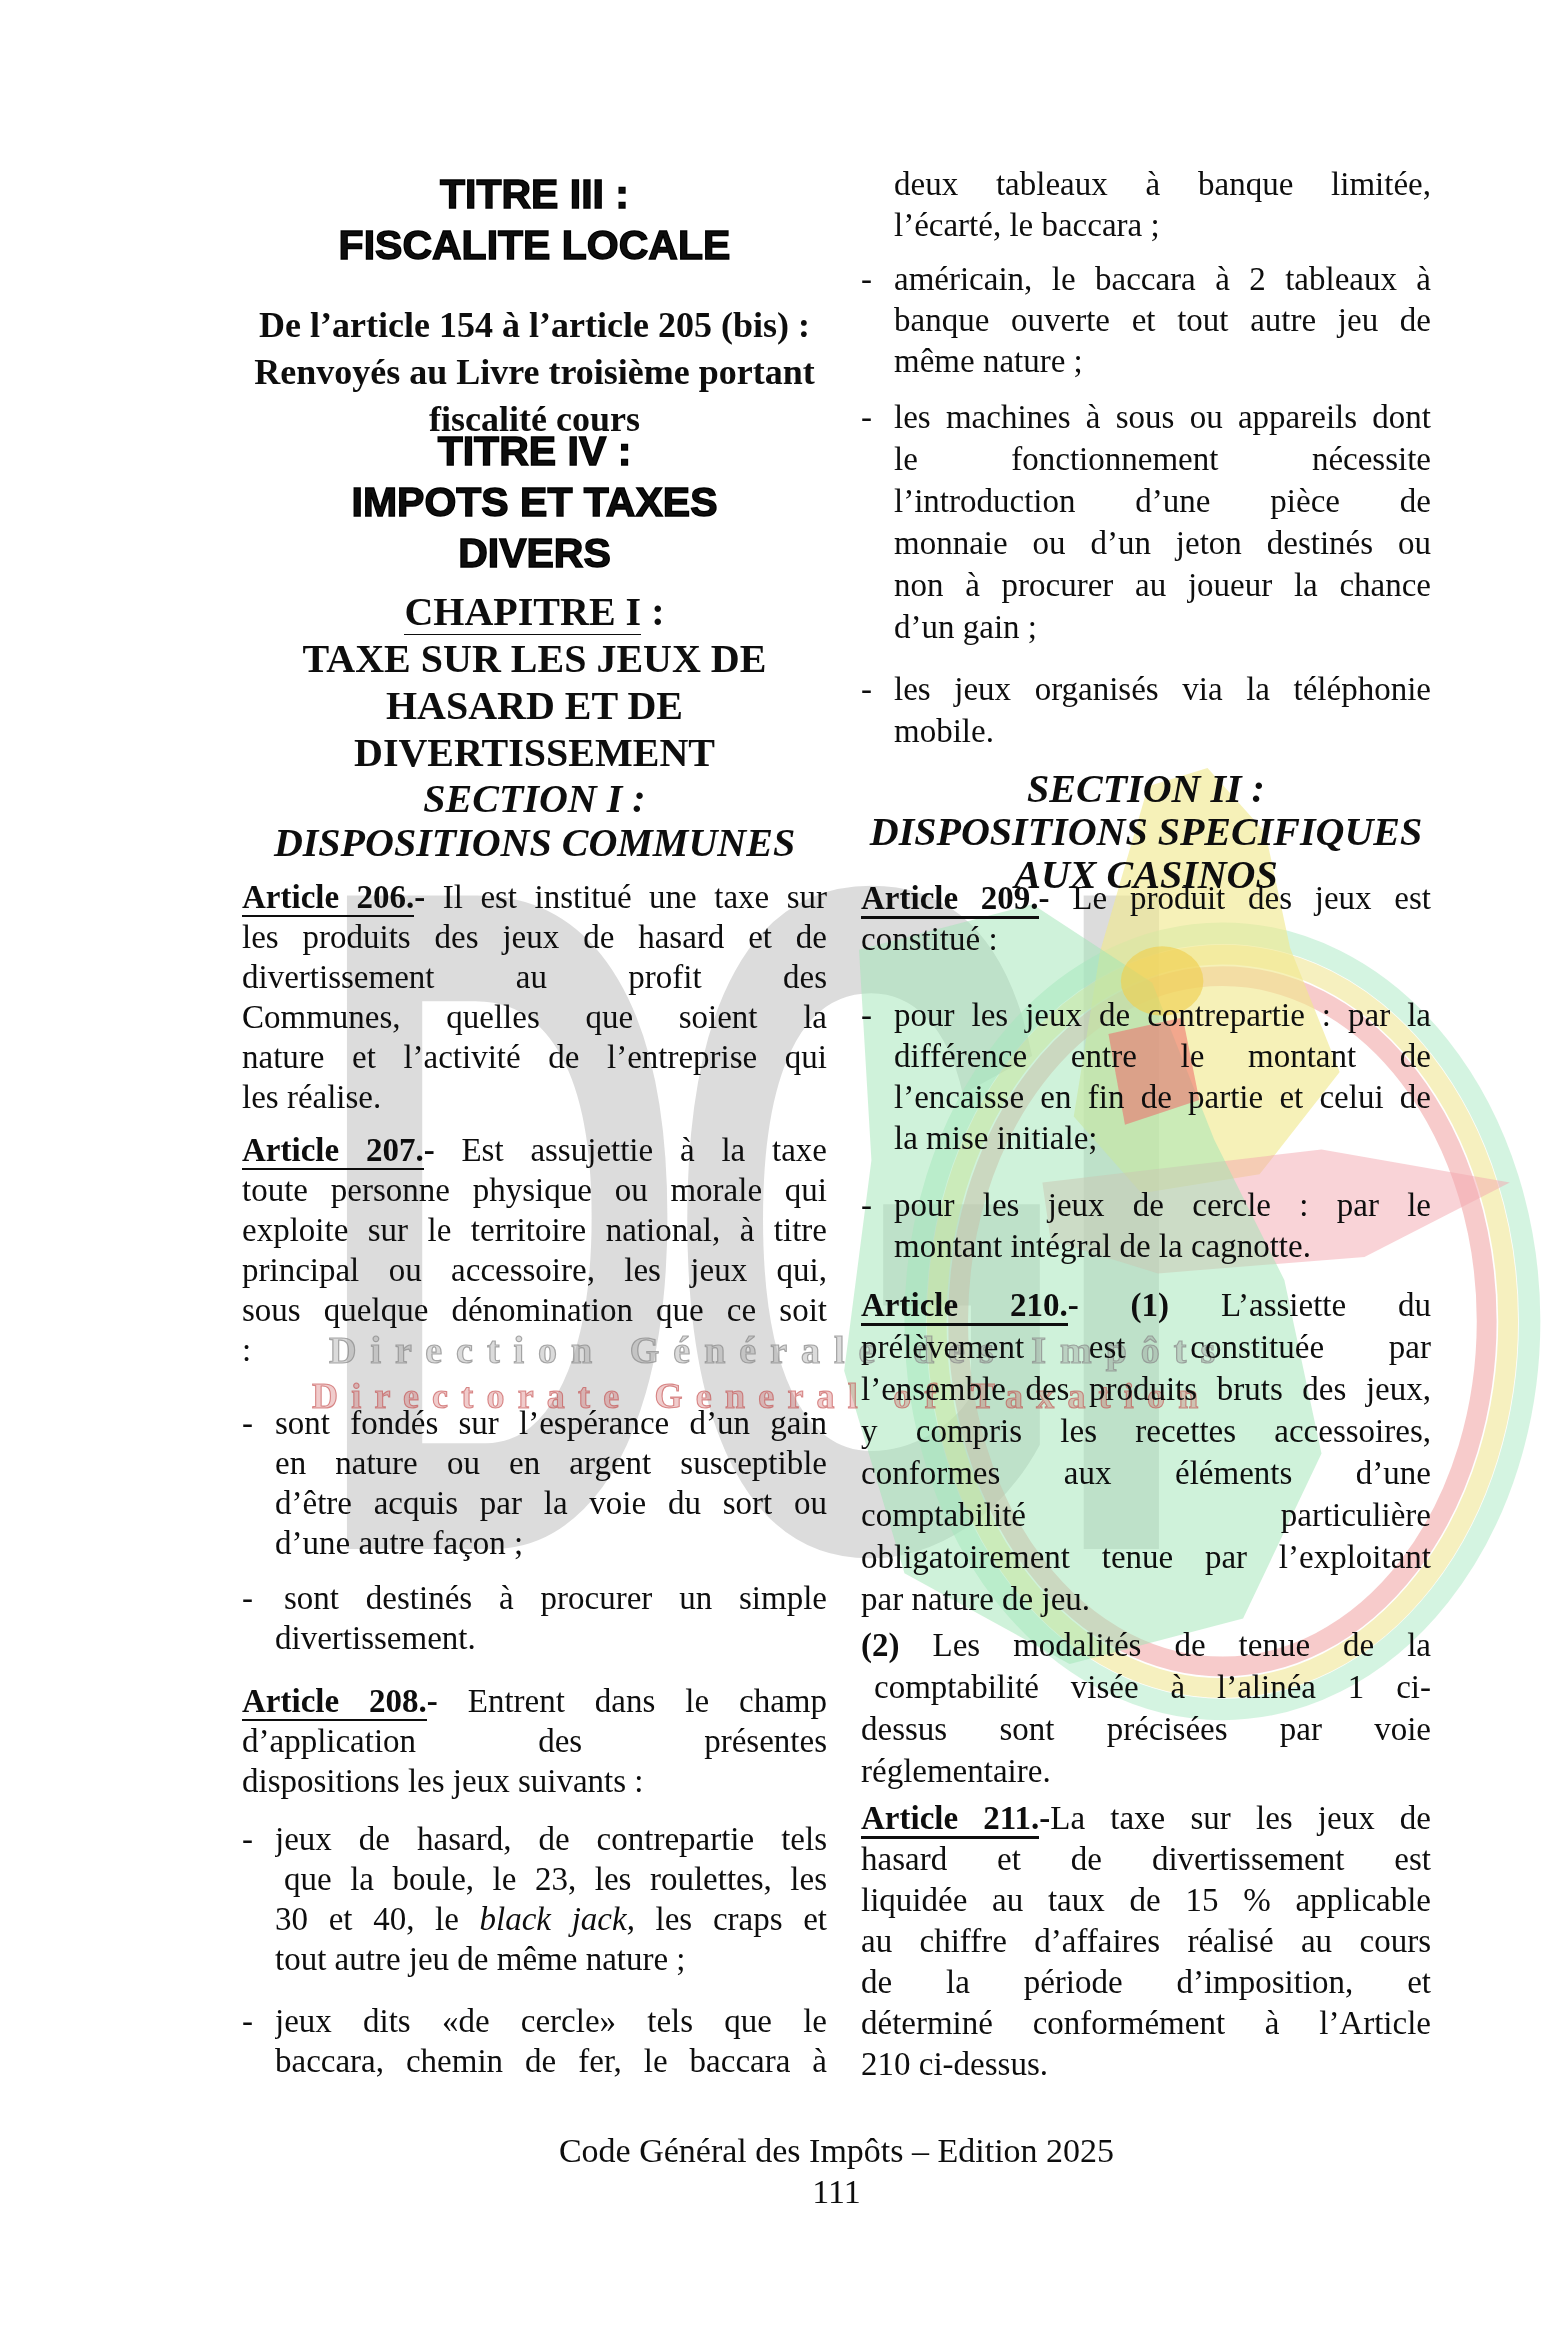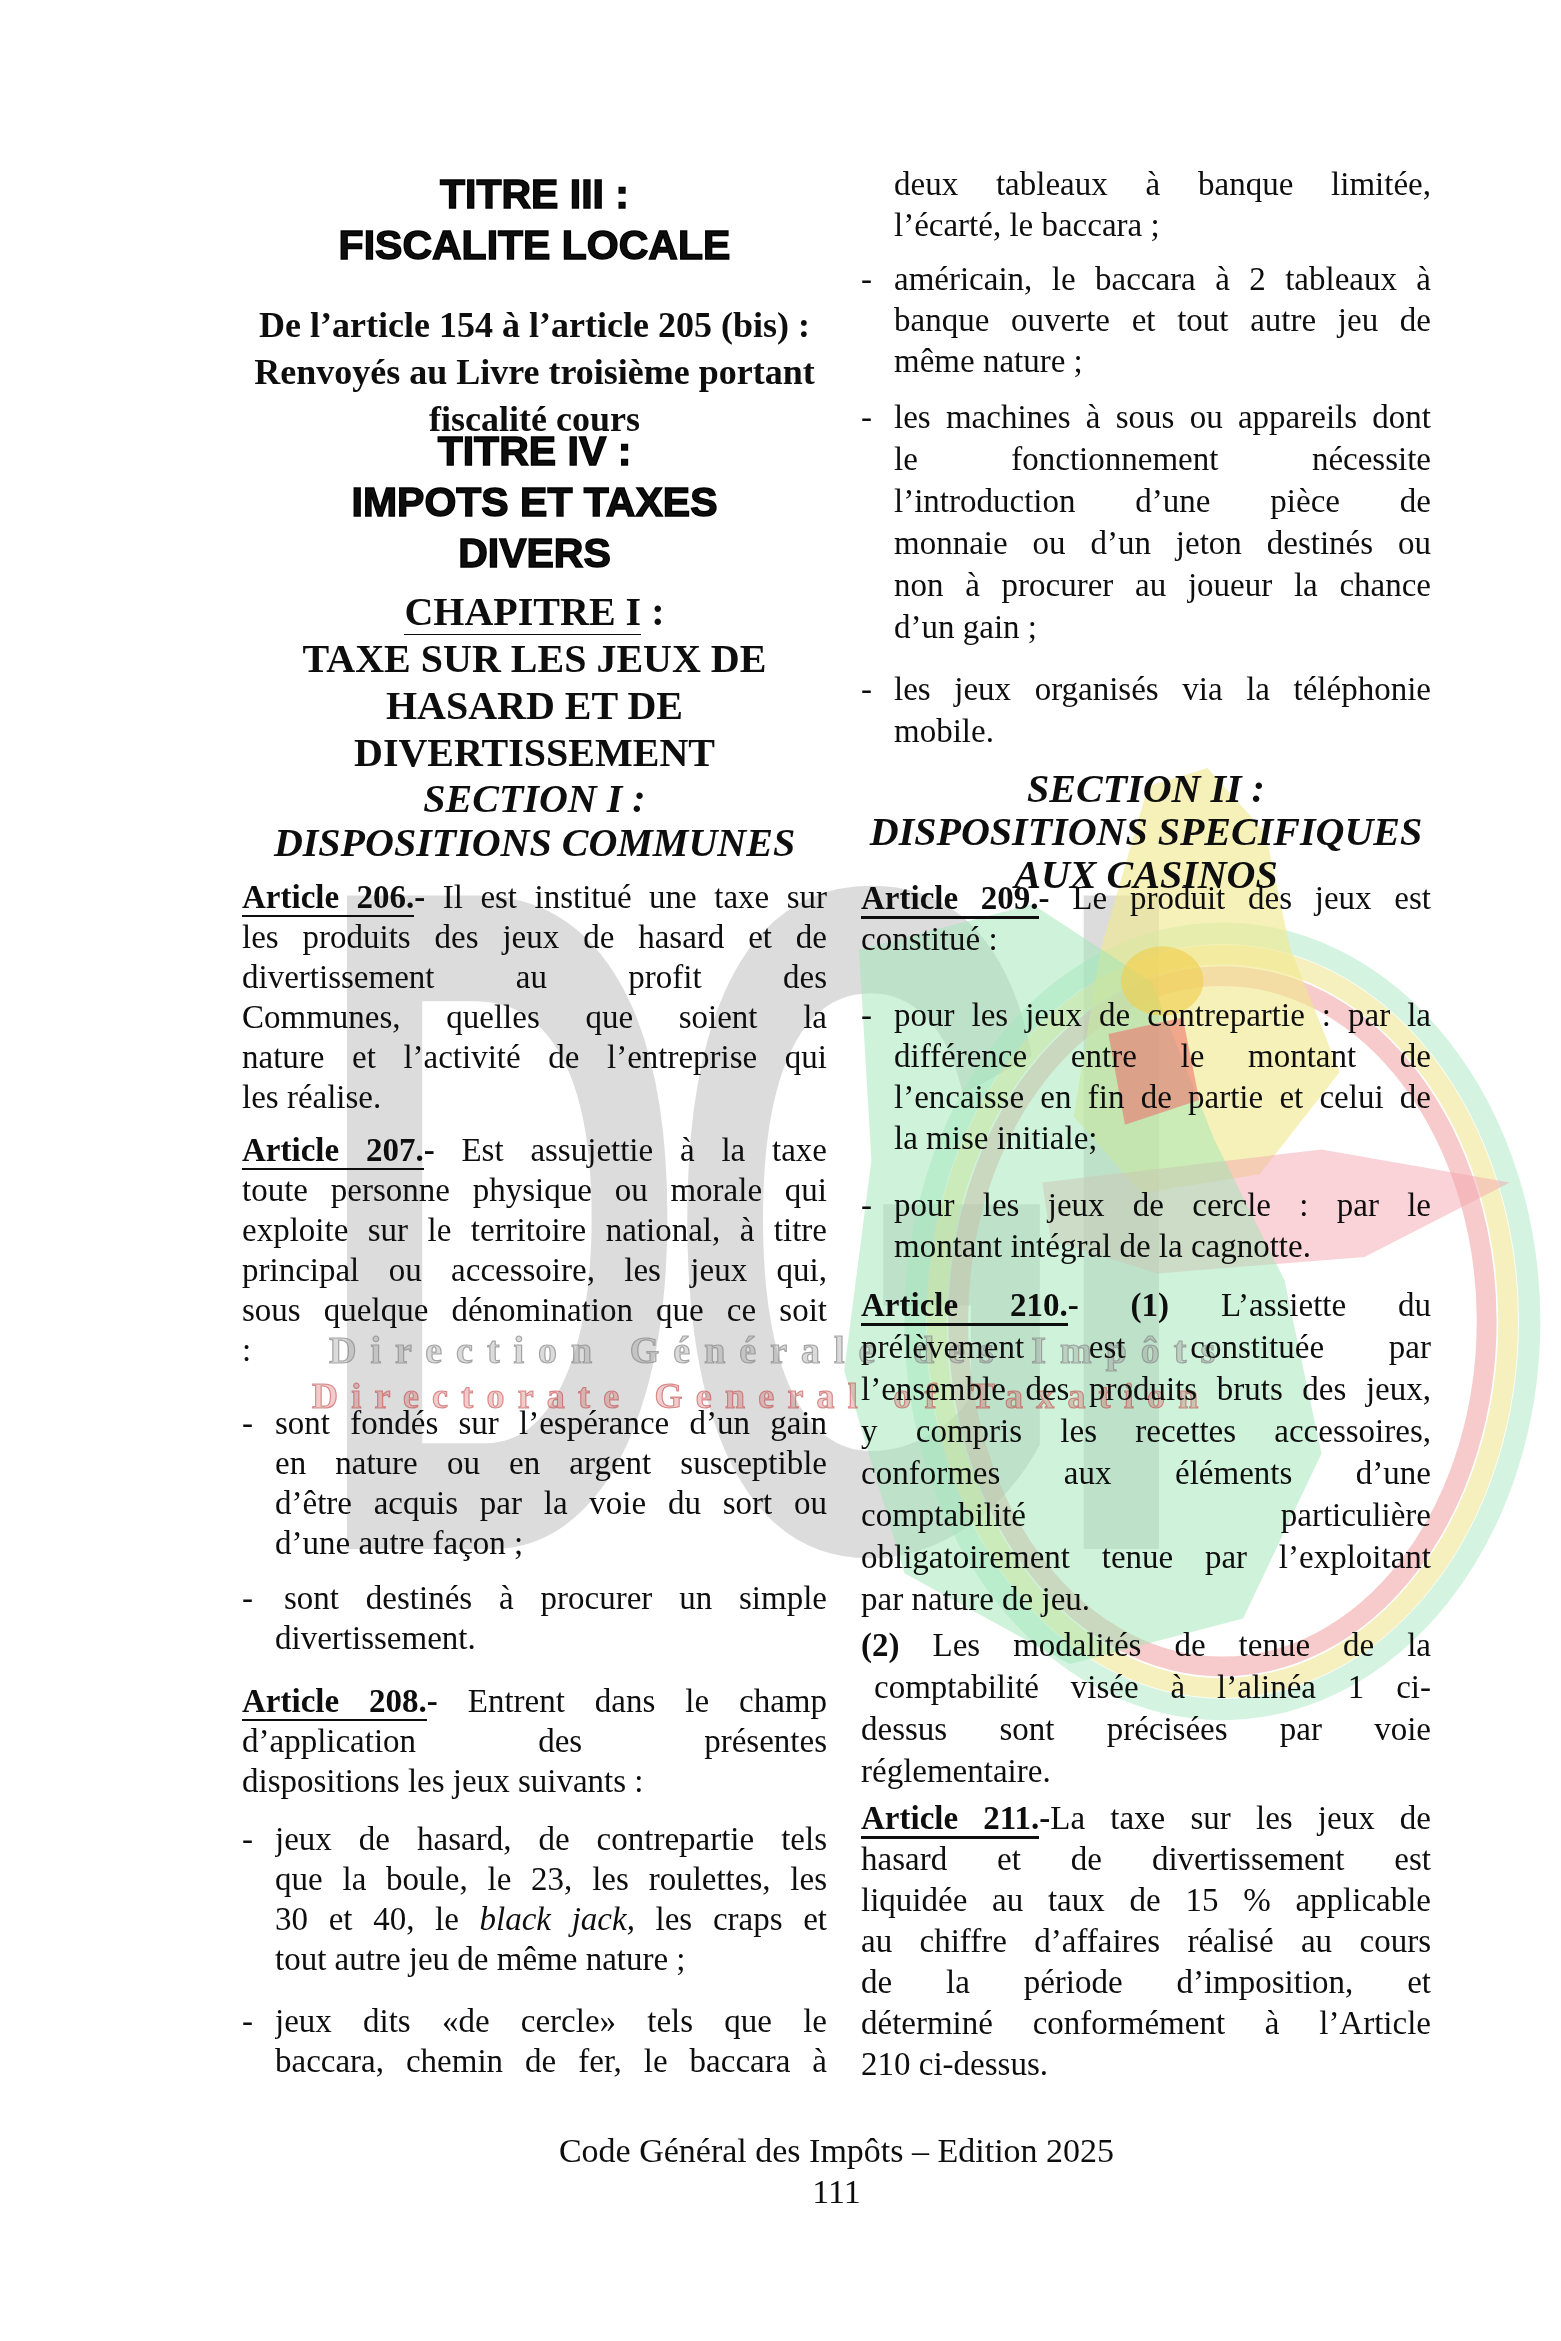--- a/index.html
+++ b/index.html
@@ -121,21 +121,21 @@
         <div class="ln" style="height: 40px;"><span>divertissement.</span></div>
       </div>
       <div class="blk p" style="top: 1681px; line-height: 40px;">
         <div class="ln j" style="height: 40px;"><span class="b u">Article 208.</span><span class="b">- </span><span>Entrent dans le champ</span></div>
         <div class="ln j" style="height: 40px;"><span>d’application des présentes</span></div>
         <div class="ln" style="height: 40px;"><span>dispositions les jeux suivants :</span></div>
       </div>
       <div class="blk li" style="top: 1819px; line-height: 40px;">
         <span class="dash">-</span>
         <div class="ln j" style="height: 40px;"><span>jeux de hasard, de contrepartie tels</span></div>
-        <div class="ln j" style="height: 40px;"><span>que la boule, le 23, les roulettes, les</span></div>
+        <div class="ln j" style="height: 40px; margin-left: 9px;"><span>que la boule, le 23, les roulettes, les</span></div>
         <div class="ln j" style="height: 40px;"><span>30 et 40, le </span><span class="i">black jack,</span><span> les craps et</span></div>
         <div class="ln" style="height: 40px;"><span>tout autre jeu de même nature ;</span></div>
       </div>
       <div class="blk li" style="top: 2001px; line-height: 40px;">
         <span class="dash">-</span>
         <div class="ln j" style="height: 40px;"><span>jeux dits «de cercle» tels que le</span></div>
         <div class="ln j" style="height: 40px;"><span>baccara, chemin de fer, le baccara à</span></div>
       </div>
     </div>
   <div class="col" id="col-right" style="left: 861px; width: 570px;">

